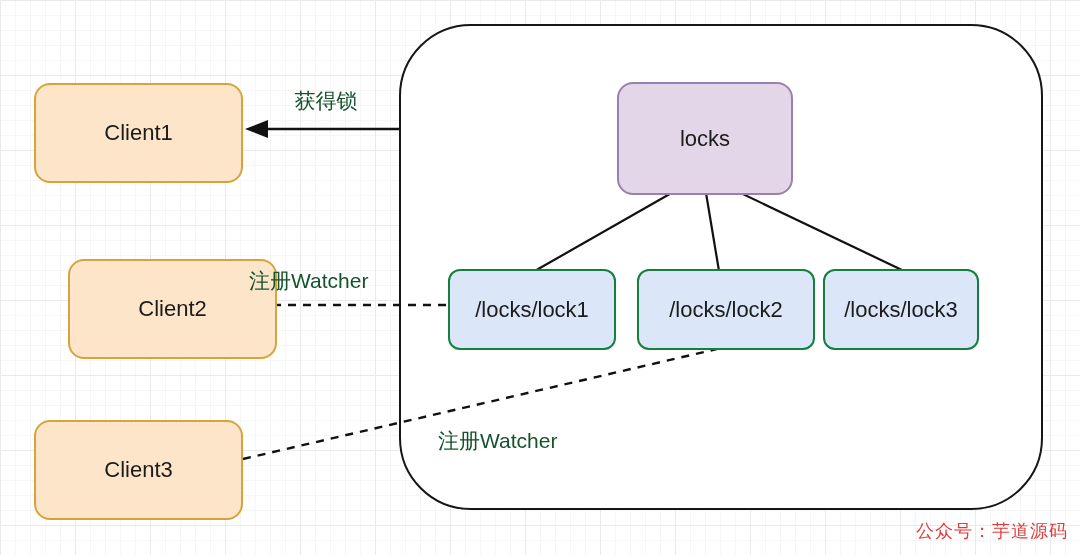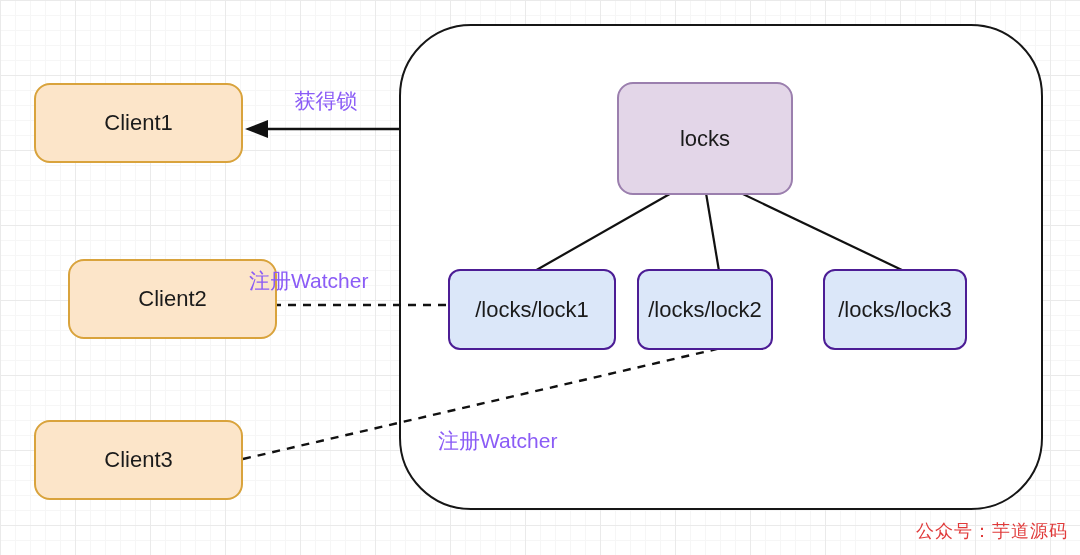--- a/index.html
+++ b/index.html
@@ -38,49 +38,49 @@
   }
 
   
   .node {
     display: flex; align-items: center; justify-content: center;
     box-sizing: border-box;
     font-size: 22px; color: #1b1b1b;
     z-index: 3;
   }
   .client-node {
-    left: 34px; width: 209px; height: 80px;
+    left: 34px; width: 209px; height: 100px;
     background: #fce5c9;
     border: 2px solid #d9a33c;
     border-radius: 16px;
   }
   .client-1 { top: 83px; }
   .client-2 { top: 259px; margin-left: 34px; }
   .client-3 { top: 420px; }
 
   .root-node {
     left: 617px; top: 82px;
     width: 176px; height: 113px;
     background: #e3d6e8;
     border: 2px solid #9b7fae;
     border-radius: 16px;
   }
   .lock-node {
     top: 269px; height: 81px;
     background: #dbe7f9;
-    border: 2px solid #4c1d95;
+    border: 2px solid #15803d;
     border-radius: 12px;
   }
   .lock-1 { left: 448px; width: 168px; }
-  .lock-2 { left: 637px; width: 136px; }
-  .lock-3 { left: 823px; width: 144px; }
+  .lock-2 { left: 637px; width: 178px; }
+  .lock-3 { left: 823px; width: 156px; }
 
   
   .edge-label {
-    font-size: 21px; color: #8b5cf6;
+    font-size: 21px; color: #14532d;
     white-space: nowrap;
     z-index: 4;
   }
   .acquire-label { left: 274px; top: 87px; width: 104px; text-align: center; }
   .watcher-label-1 { left: 249px; top: 267px; }
   .watcher-label-2 { left: 438px; top: 427px; }
 
   .watermark {
     right: 12px; top: 519px;
     font-family: "Liberation Serif", serif;

